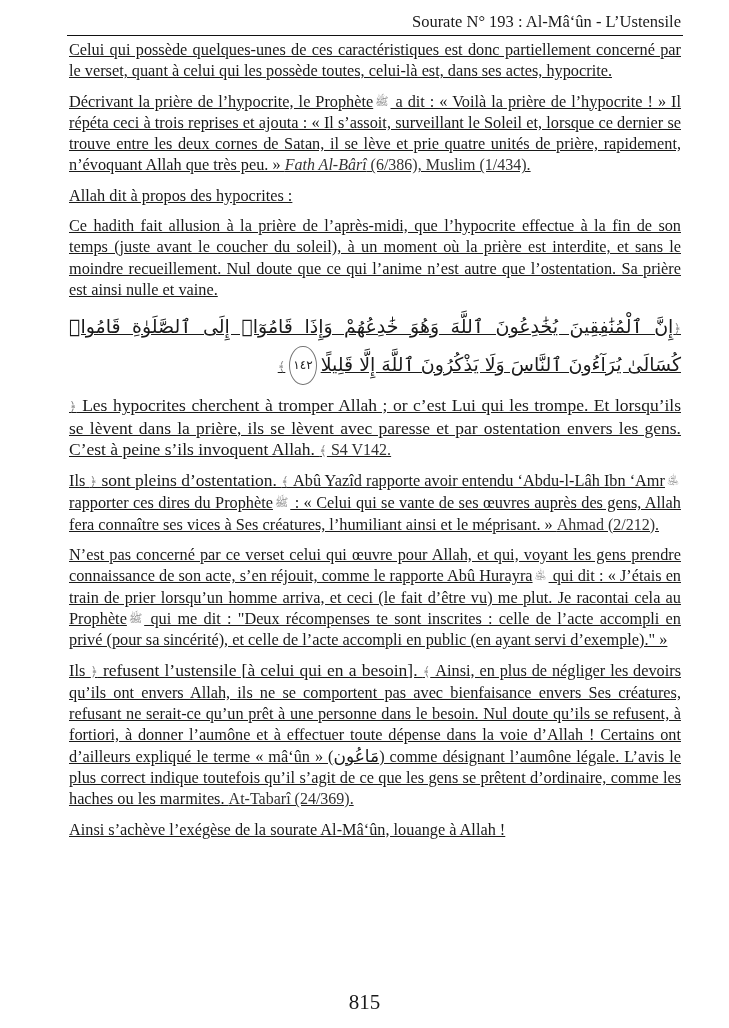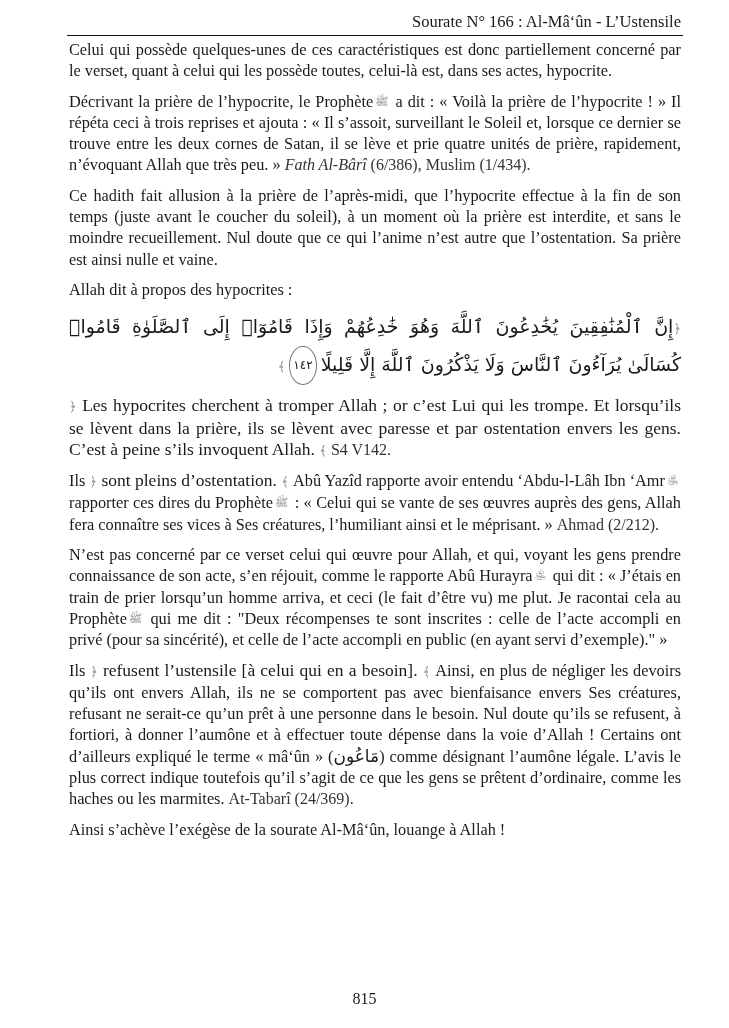--- a/index.html
+++ b/index.html
@@ -12,59 +12,59 @@
     border-bottom: 1.5px solid #111;
   }
   .header-title {
     position: absolute; right: 2px; bottom: 3px;
     font-size: 16.5px; letter-spacing: 0;
   }
   .content {
     position: absolute; left: 69px; top: 39px; width: 612px;
     font-size: 16.3px; line-height: 21.3px; text-align: justify;
   }
-  .content p { margin: 0 0 9px 0; }
+  .content p { margin: 0 0 9px 0; text-decoration: underline; }
   .ref { font-size: 16px; color: #333; }
   .ref-italic { font-style: italic; }
   .bracket { color: #888; font-size: 13px; }
   .salut { display: inline-block; font-size: 11px; color: #777; margin: 0 2px; vertical-align: 2px; }
   .arabic {
     direction: rtl; text-align: justify; text-align-last: right;
     font-family: "DejaVu Sans", sans-serif; font-size: 19px; line-height: 35px;
     margin: 4px 0 10px 0 !important;
   }
   .ayah-num {
     display: inline-block; font-family: "DejaVu Sans", sans-serif; font-size: 12px;
     border: 1px solid #777; border-radius: 50%; padding: 1px 3px; margin: 0 4px; vertical-align: 2px;
   }
   .arabic-word { font-family: "DejaVu Sans", sans-serif; font-size: 17px; }
   .verse-emph { font-size: 17.5px; }
   .page-number {
     position: absolute; left: 0; width: 729px; top: 990px; text-align: center;
-    font-size: 16px;
+    font-size: 21px;
   }
 </style>
 </head>
 <body>
 
 <div class="header">
-  <span class="header-title">Sourate N° 166 : Al-Mâ‘ûn - L’Ustensile</span>
+  <span class="header-title">Sourate N° 193 : Al-Mâ‘ûn - L’Ustensile</span>
 </div>
 
 <div class="content">
 
   <p>Celui qui possède quelques-unes de ces caractéristiques est donc partiellement concerné par le verset, quant à celui qui les possède toutes, celui-là est, dans ses actes, hypocrite.</p>
 
   <p>
     <span>Décrivant la prière de l’hypocrite, le Prophète</span><span class="salut">ﷺ</span><span> a dit : « Voilà la prière de l’hypocrite ! » Il répéta ceci à trois reprises et ajouta : « Il s’assoit, surveillant le Soleil et, lorsque ce dernier se trouve entre les deux cornes de Satan, il se lève et prie quatre unités de prière, rapidement, n’évoquant Allah que très peu. » </span><span class="ref ref-italic">Fath Al-Bârî</span><span class="ref"> (6/386), Muslim (1/434).</span>
   </p>
 
+  <p>Allah dit à propos des hypocrites :</p>
+
   <p>Ce hadith fait allusion à la prière de l’après-midi, que l’hypocrite effectue à la fin de son temps (juste avant le coucher du soleil), à un moment où la prière est interdite, et sans le moindre recueillement. Nul doute que ce qui l’anime n’est autre que l’ostentation. Sa prière est ainsi nulle et vaine.</p>
-
-  <p>Allah dit à propos des hypocrites :</p>
 
   <p class="arabic">
     <span class="bracket">﴿</span><span>إِنَّ ٱلْمُنَٰفِقِينَ يُخَٰدِعُونَ ٱللَّهَ وَهُوَ خَٰدِعُهُمْ وَإِذَا قَامُوٓا۟ إِلَى ٱلصَّلَوٰةِ قَامُوا۟ كُسَالَىٰ يُرَآءُونَ ٱلنَّاسَ وَلَا يَذْكُرُونَ ٱللَّهَ إِلَّا قَلِيلًا</span><span class="ayah-num">١٤٢</span><span class="bracket">﴾</span>
   </p>
 
   <p>
     <span class="bracket">﴿</span><span class="verse-emph"> Les hypocrites cherchent à tromper Allah ; or c’est Lui qui les trompe. Et lorsqu’ils se lèvent dans la prière, ils se lèvent avec paresse et par ostentation envers les gens. C’est à peine s’ils invoquent Allah. </span><span class="bracket">﴾</span><span class="ref"> S4 V142.</span>
   </p>
 
   <p>

